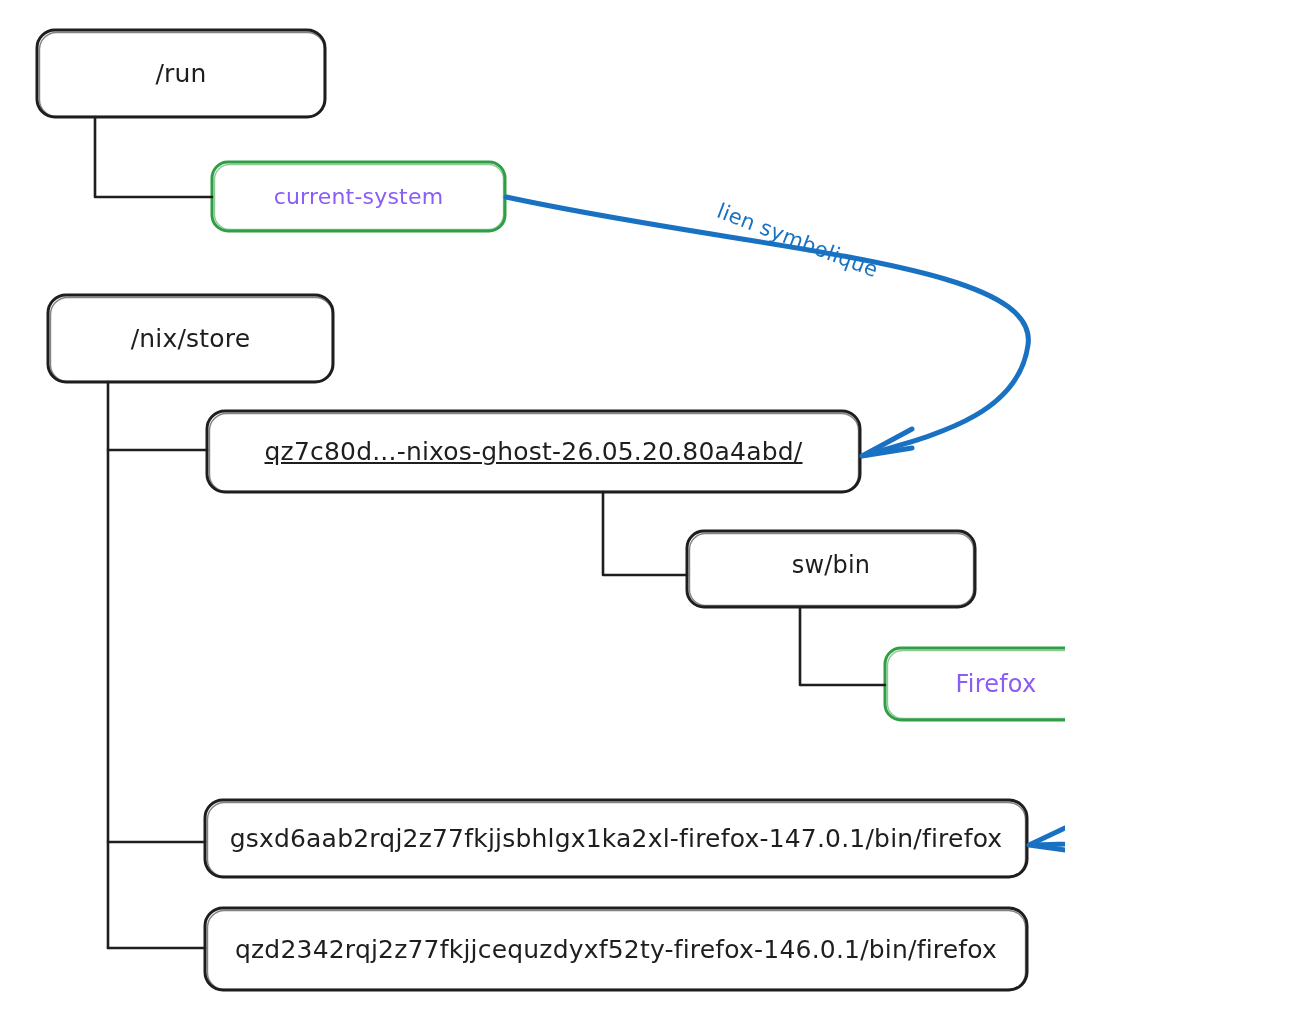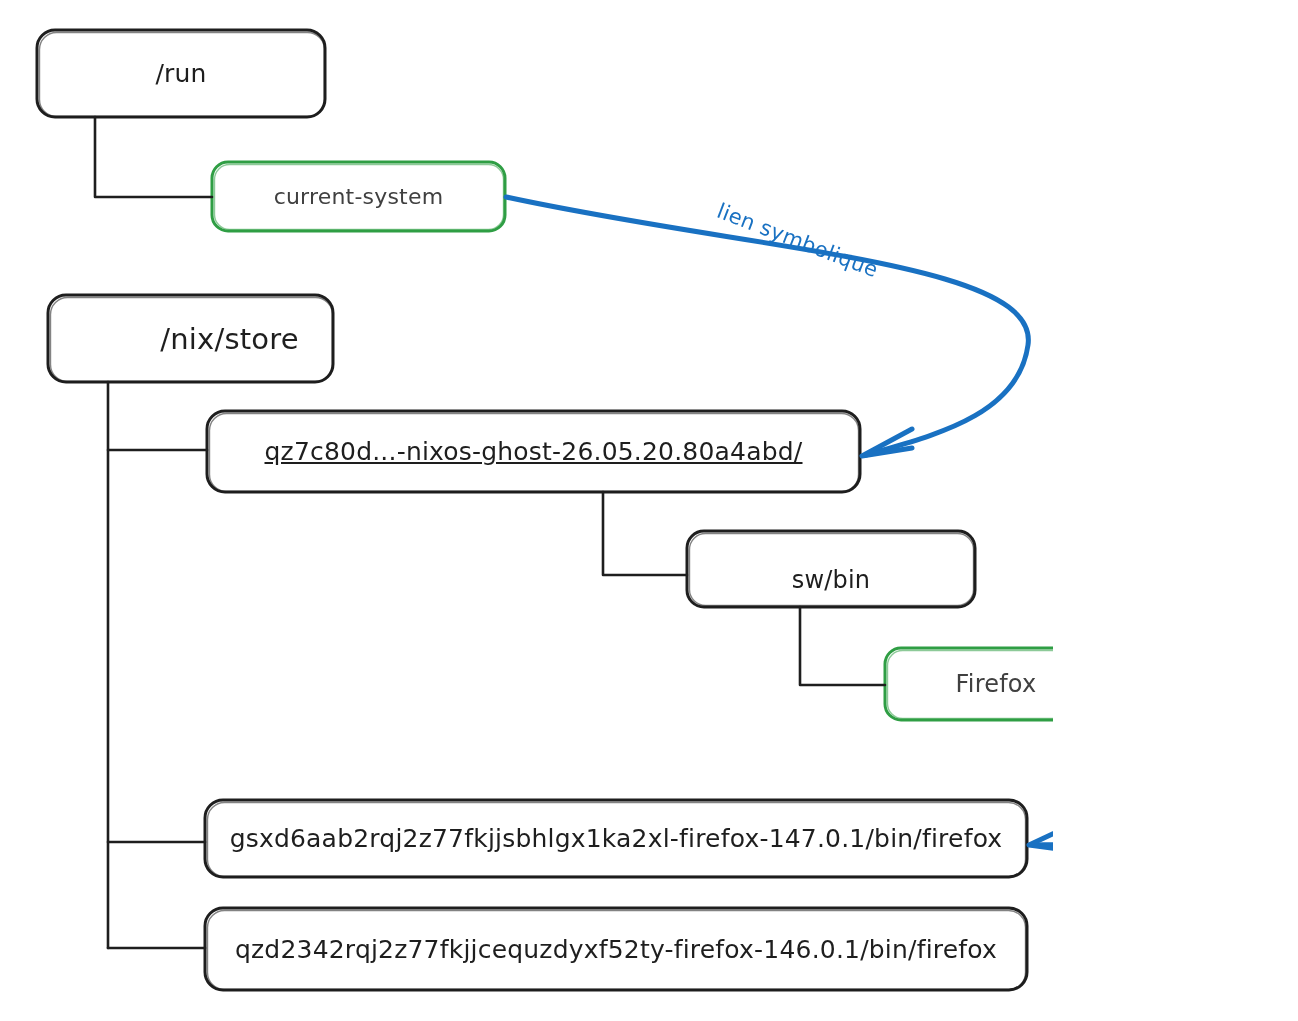--- a/index.html
+++ b/index.html
@@ -7,41 +7,42 @@
     padding: 0;
     background: #ffffff;
   }
   #canvas {
     position: relative;
     width: 1053px;
     height: 1021px;
     background: #ffffff;
     overflow: hidden;
     font-family: "DejaVu Sans", sans-serif;
+    padding-left: 12px;
   }
   #diagram-svg {
     position: absolute;
     left: 0;
     top: 0;
     width: 1298px;
     height: 1021px;
   }
   .node-label {
     position: absolute;
     display: flex;
     align-items: center;
     justify-content: center;
     text-align: center;
     white-space: nowrap;
     font-family: "DejaVu Sans", sans-serif;
     letter-spacing: 0.2px;
     pointer-events: none;
   }
   .label-dark { color: #1e1e1e; }
-  .label-green { color: #404040; }
+  .label-green { color: #8b5cf6; }
   .edge-label {
     position: absolute;
     color: #1971c2;
     font-family: "DejaVu Sans", sans-serif;
     font-size: 21px;
     letter-spacing: 0.3px;
     white-space: nowrap;
     transform-origin: left center;
     pointer-events: none;
   }
@@ -111,25 +112,25 @@
     <path d="M 862 456 L 912 429 M 862 456 L 912 448" fill="none" stroke="#1971c2" stroke-width="5" stroke-linecap="round" stroke-linejoin="round"></path>
 
     <path d="M 1106 682 C 1180 718, 1238 760, 1215 800 C 1196 834, 1120 843, 1035 845" fill="none" stroke="#1971c2" stroke-width="5" stroke-linecap="round"></path>
     <path d="M 1029 845 L 1078 822 M 1029 845 L 1073 851" fill="none" stroke="#1971c2" stroke-width="5" stroke-linecap="round" stroke-linejoin="round"></path>
   </svg>
 
   <div class="node-label label-dark" style="left:37px; top:30px; width:288px; height:87px; font-size:25px;">/run</div>
 
   <div class="node-label label-green" style="left:212px; top:162px; width:293px; height:69px; font-size:22px;">current-system</div>
 
-  <div class="node-label label-dark" style="left:48px; top:295px; width:285px; height:87px; font-size:29px;margin-left:39px;">/nix/store</div>
+  <div class="node-label label-dark" style="left:48px; top:295px; width:285px; height:87px; font-size:25px;">/nix/store</div>
 
   <div class="node-label label-dark" style="left:207px; top:411px; width:653px; height:81px; font-size:25px;text-decoration:underline;">qz7c80d...-nixos-ghost-26.05.20.80a4abd/</div>
 
-  <div class="node-label label-dark" style="left:687px; top:542px; width:288px; height:76px; font-size:24px;">sw/bin</div>
+  <div class="node-label label-dark" style="left:687px; top:527px; width:288px; height:76px; font-size:24px;">sw/bin</div>
 
   <div class="node-label label-green" style="left:885px; top:648px; width:222px; height:72px; font-size:24px;border-radius:24px;">Firefox</div>
 
   <div class="node-label label-dark" style="left:205px; top:800px; width:822px; height:77px; font-size:25px;text-align:right;">gsxd6aab2rqj2z77fkjjsbhlgx1ka2xl-firefox-147.0.1/bin/firefox</div>
 
   <div class="node-label label-dark" style="left:205px; top:908px; width:822px; height:82px; font-size:25px;">qzd2342rqj2z77fkjjcequzdyxf52ty-firefox-146.0.1/bin/firefox</div>
 
   <div class="edge-label" style="left:718px; top:198px; transform: rotate(21deg);">lien symbolique</div>
 
   <div class="edge-label" style="left:1124px; top:646px; transform: rotate(57deg);">lien symbolique</div>

